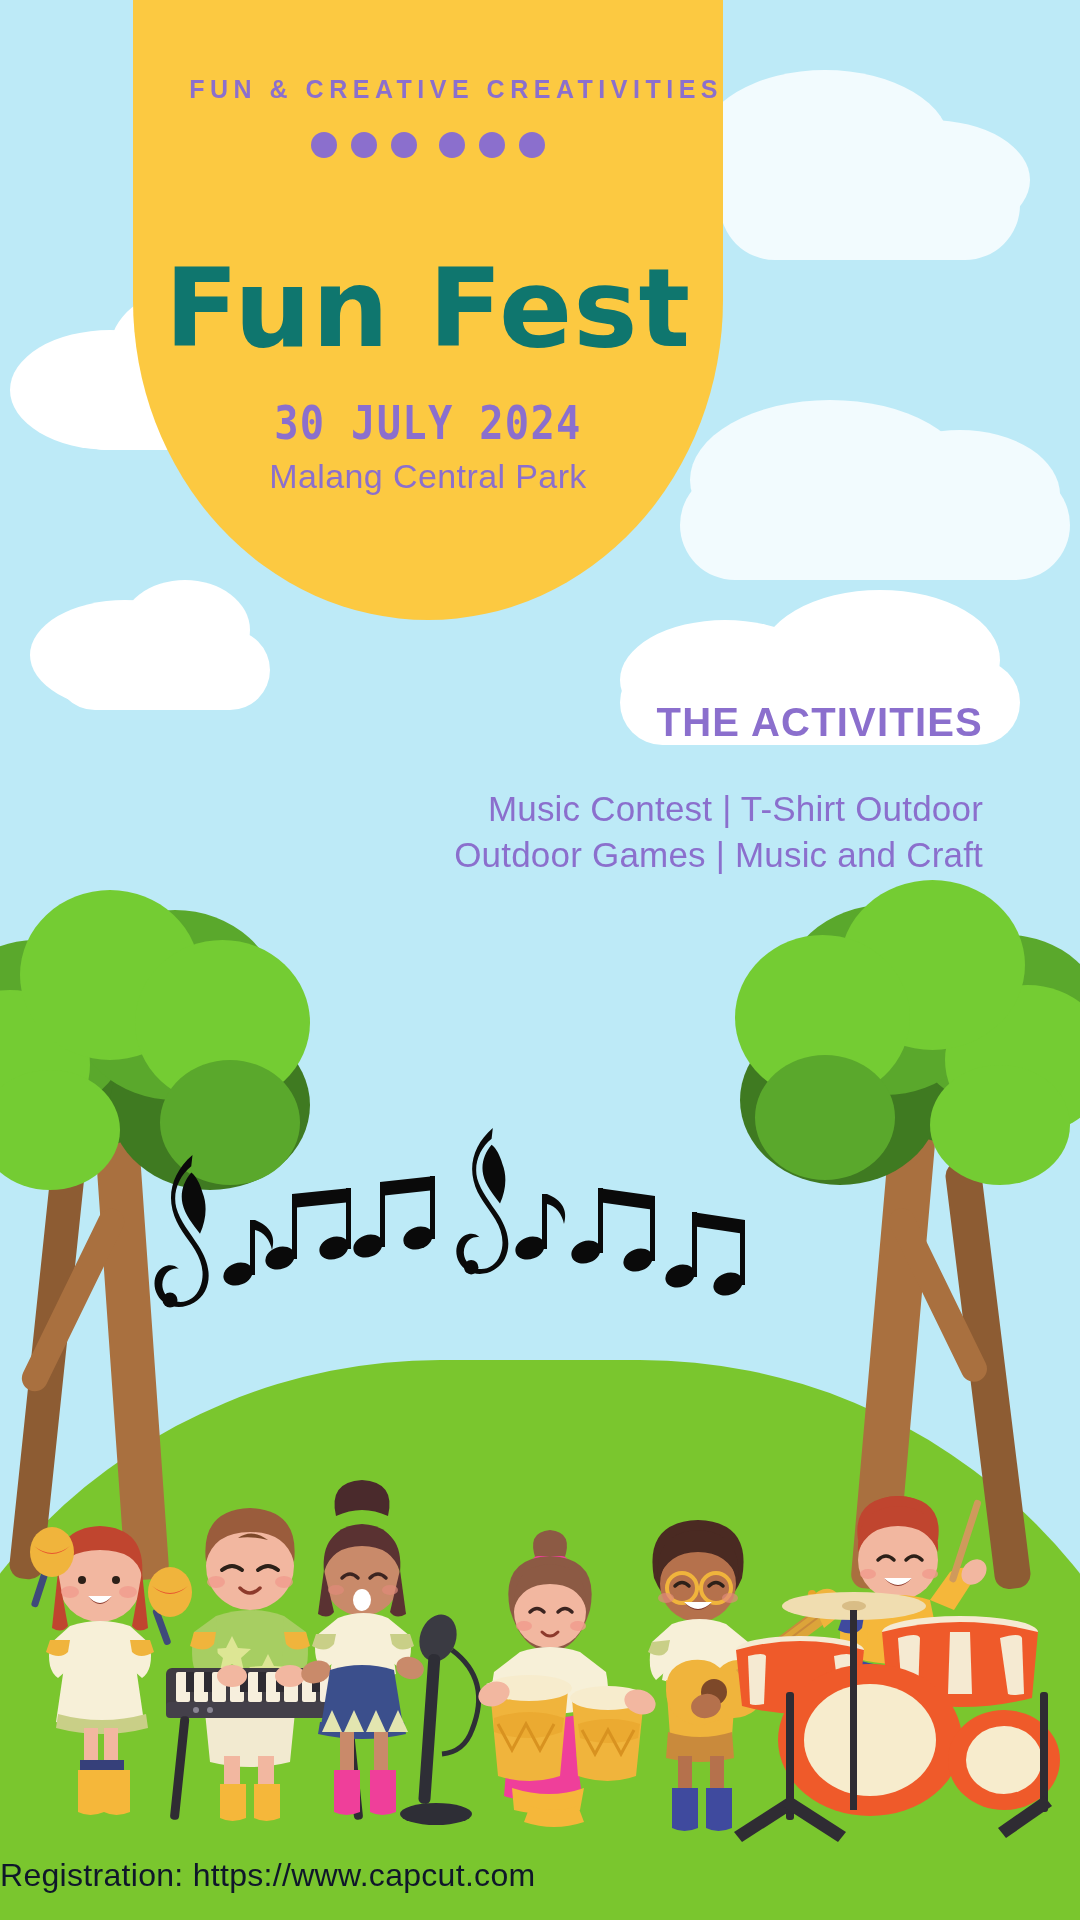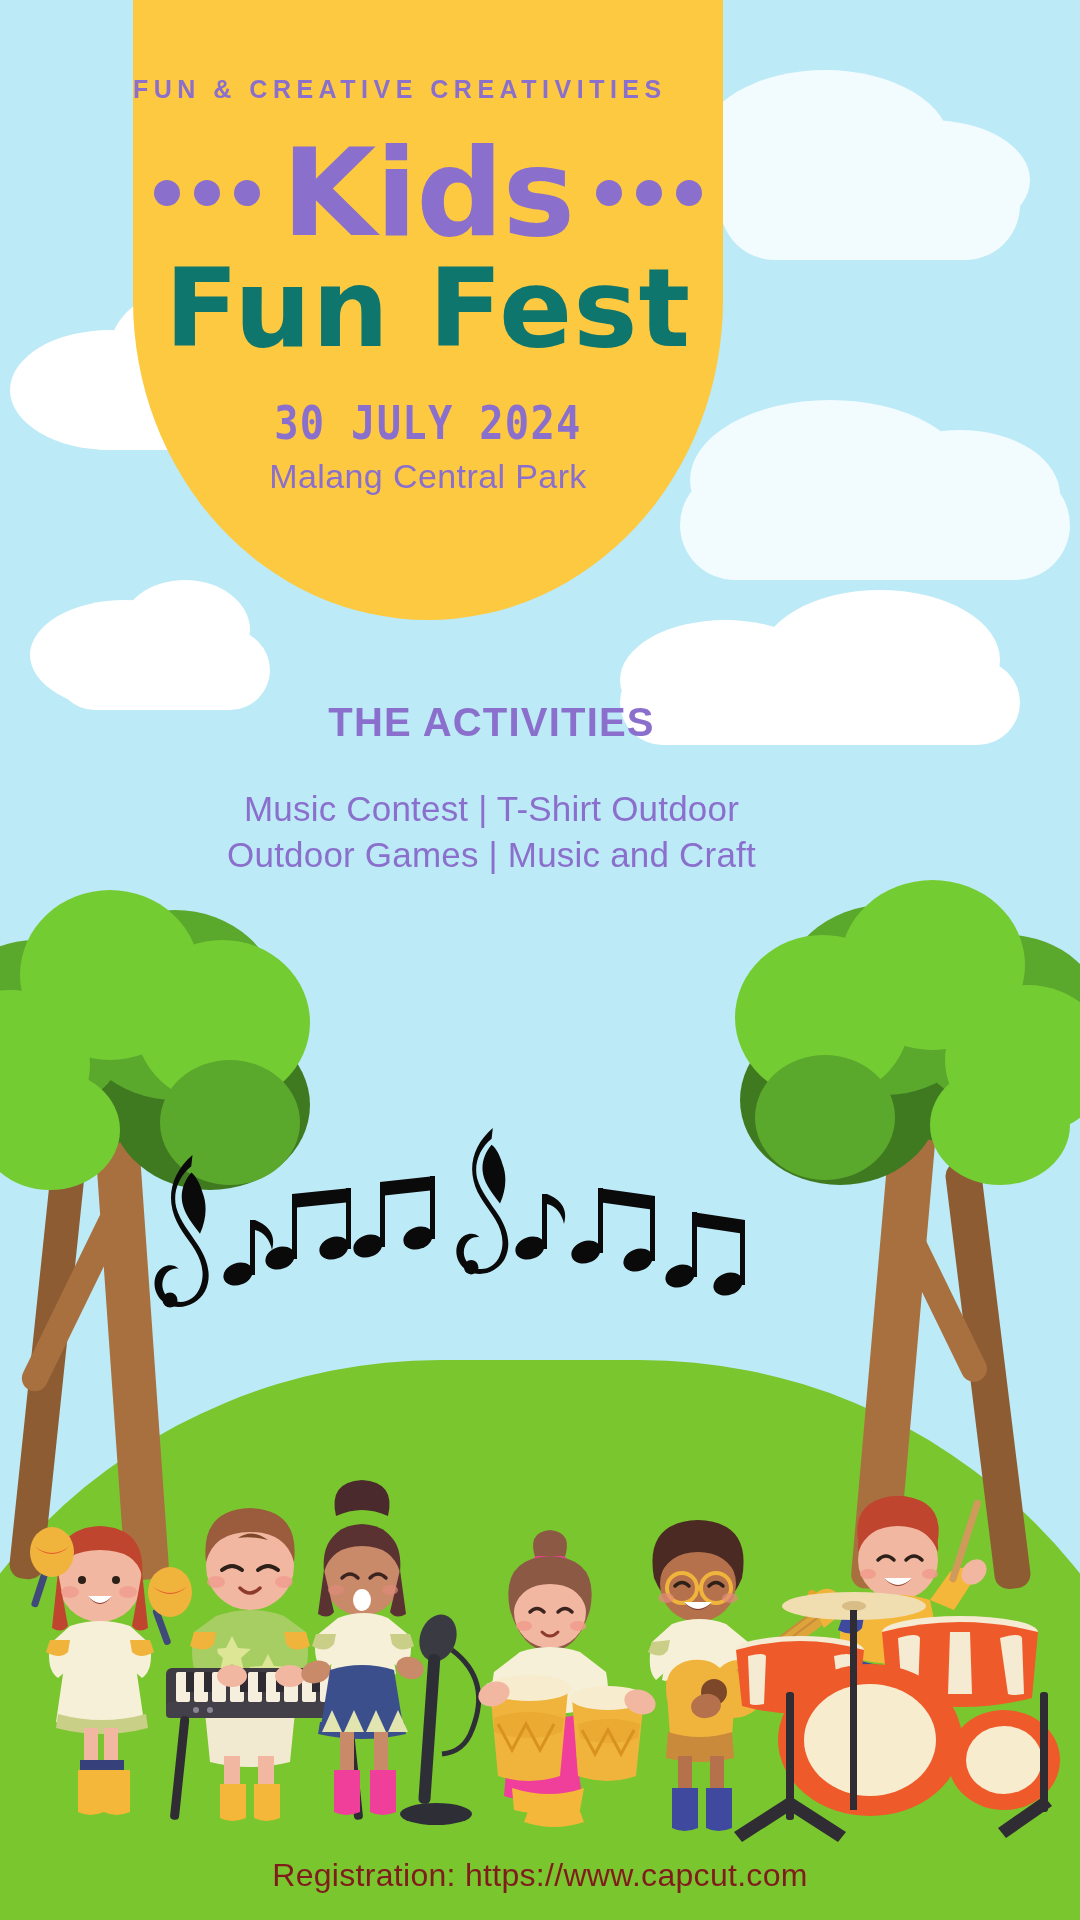--- a/index.html
+++ b/index.html
@@ -18,21 +18,21 @@
   
   .banner{
     position:absolute;left:133px;top:-20px;width:590px;height:640px;
     background:#fcc941;
     border-bottom-left-radius:295px 320px;
     border-bottom-right-radius:295px 320px;
     z-index:5;
   }
   .banner-inner{position:absolute;left:0;top:0;width:100%;height:100%;}
   .tagline{
-    position:absolute;top:95px;left:0;width:100%;text-align:left;
+    position:absolute;top:95px;left:0;width:100%;text-align:right;
     color:#8b6fcd;font-size:25px;font-weight:bold;letter-spacing:5.5px;
   }
   .title-kids{
     position:absolute;top:152px;left:0;width:100%;
     display:flex;align-items:center;justify-content:center;gap:22px;
   }
   .dots{display:flex;align-items:center;gap:14px;}
   .dots .d{width:26px;height:26px;border-radius:50%;background:#8b6fcd;}
   .kids-word{
     color:#8b6fcd;font-size:122px;font-weight:bold;line-height:1;
@@ -50,21 +50,21 @@
     color:#8b6fcd;font-size:47px;font-weight:bold;letter-spacing:1.5px;
     transform:scaleX(0.86);
     font-family:"DejaVu Sans Mono","Liberation Mono",monospace;
   }
   .venue-line{
     position:absolute;top:477px;left:0;width:100%;text-align:center;
     color:#8b6fcd;font-size:34px;letter-spacing:0.4px;
   }
 
   
-  .activities{position:absolute;left:0;top:700px;width:983px;z-index:6;text-align:center;}
+  .activities{position:absolute;left:0;top:700px;width:983px;z-index:6;text-align:right;}
   .act-head{color:#8b6fcd;font-size:40px;font-weight:bold;letter-spacing:1.2px;}
   .act-line{color:#8b6fcd;font-size:35px;margin-top:6px;letter-spacing:0.2px;}
   .act-line.first{margin-top:44px;}
 
   
   .grass{
     position:absolute;left:-120px;bottom:0;width:1320px;height:560px;
     background:#7ac62e;border-radius:660px 660px 0 0;z-index:3;
   }
   .grass-band{
@@ -81,22 +81,22 @@
   .leaf.light{background:#74cc33;}
 
   
   .notes{position:absolute;left:0;top:1100px;width:1080px;height:280px;z-index:6;}
 
   
   .band{position:absolute;left:0;top:1240px;width:1080px;height:620px;z-index:7;}
 
   
   .registration{
-    position:absolute;left:0;bottom:26px;width:1080px;text-align:center;z-index:9;
-    color:#7f1d1d;font-size:32px;letter-spacing:0.3px;
+    position:absolute;left:0;bottom:26px;width:1080px;z-index:9;
+    color:#0f172a;font-size:32px;letter-spacing:0.3px;
   }
 </style>
 </head>
 <body>
 
 <div class="poster">
 
   <div class="sky">
     <div class="cloud" style="left:10px;top:330px;width:200px;height:120px;"></div>
     <div class="cloud" style="left:110px;top:290px;width:150px;height:120px;"></div>
@@ -122,21 +122,20 @@
   <div class="banner">
     <div class="banner-inner">
       <div class="tagline">FUN &amp; CREATIVE CREATIVITIES</div>
 
       <div class="title-kids">
         <span class="dots">
           <span class="d"></span>
             <span class="d"></span>
             <span class="d"></span>
         </span>
-        <span class="kids-word">Kids</span>
         <span class="dots">
           <span class="d"></span>
             <span class="d"></span>
             <span class="d"></span>
         </span>
       </div>
 
       <div class="title-funfest">Fun Fest</div>
       <div class="date-line">30 JULY 2024</div>
       <div class="venue-line">Malang Central Park</div>

